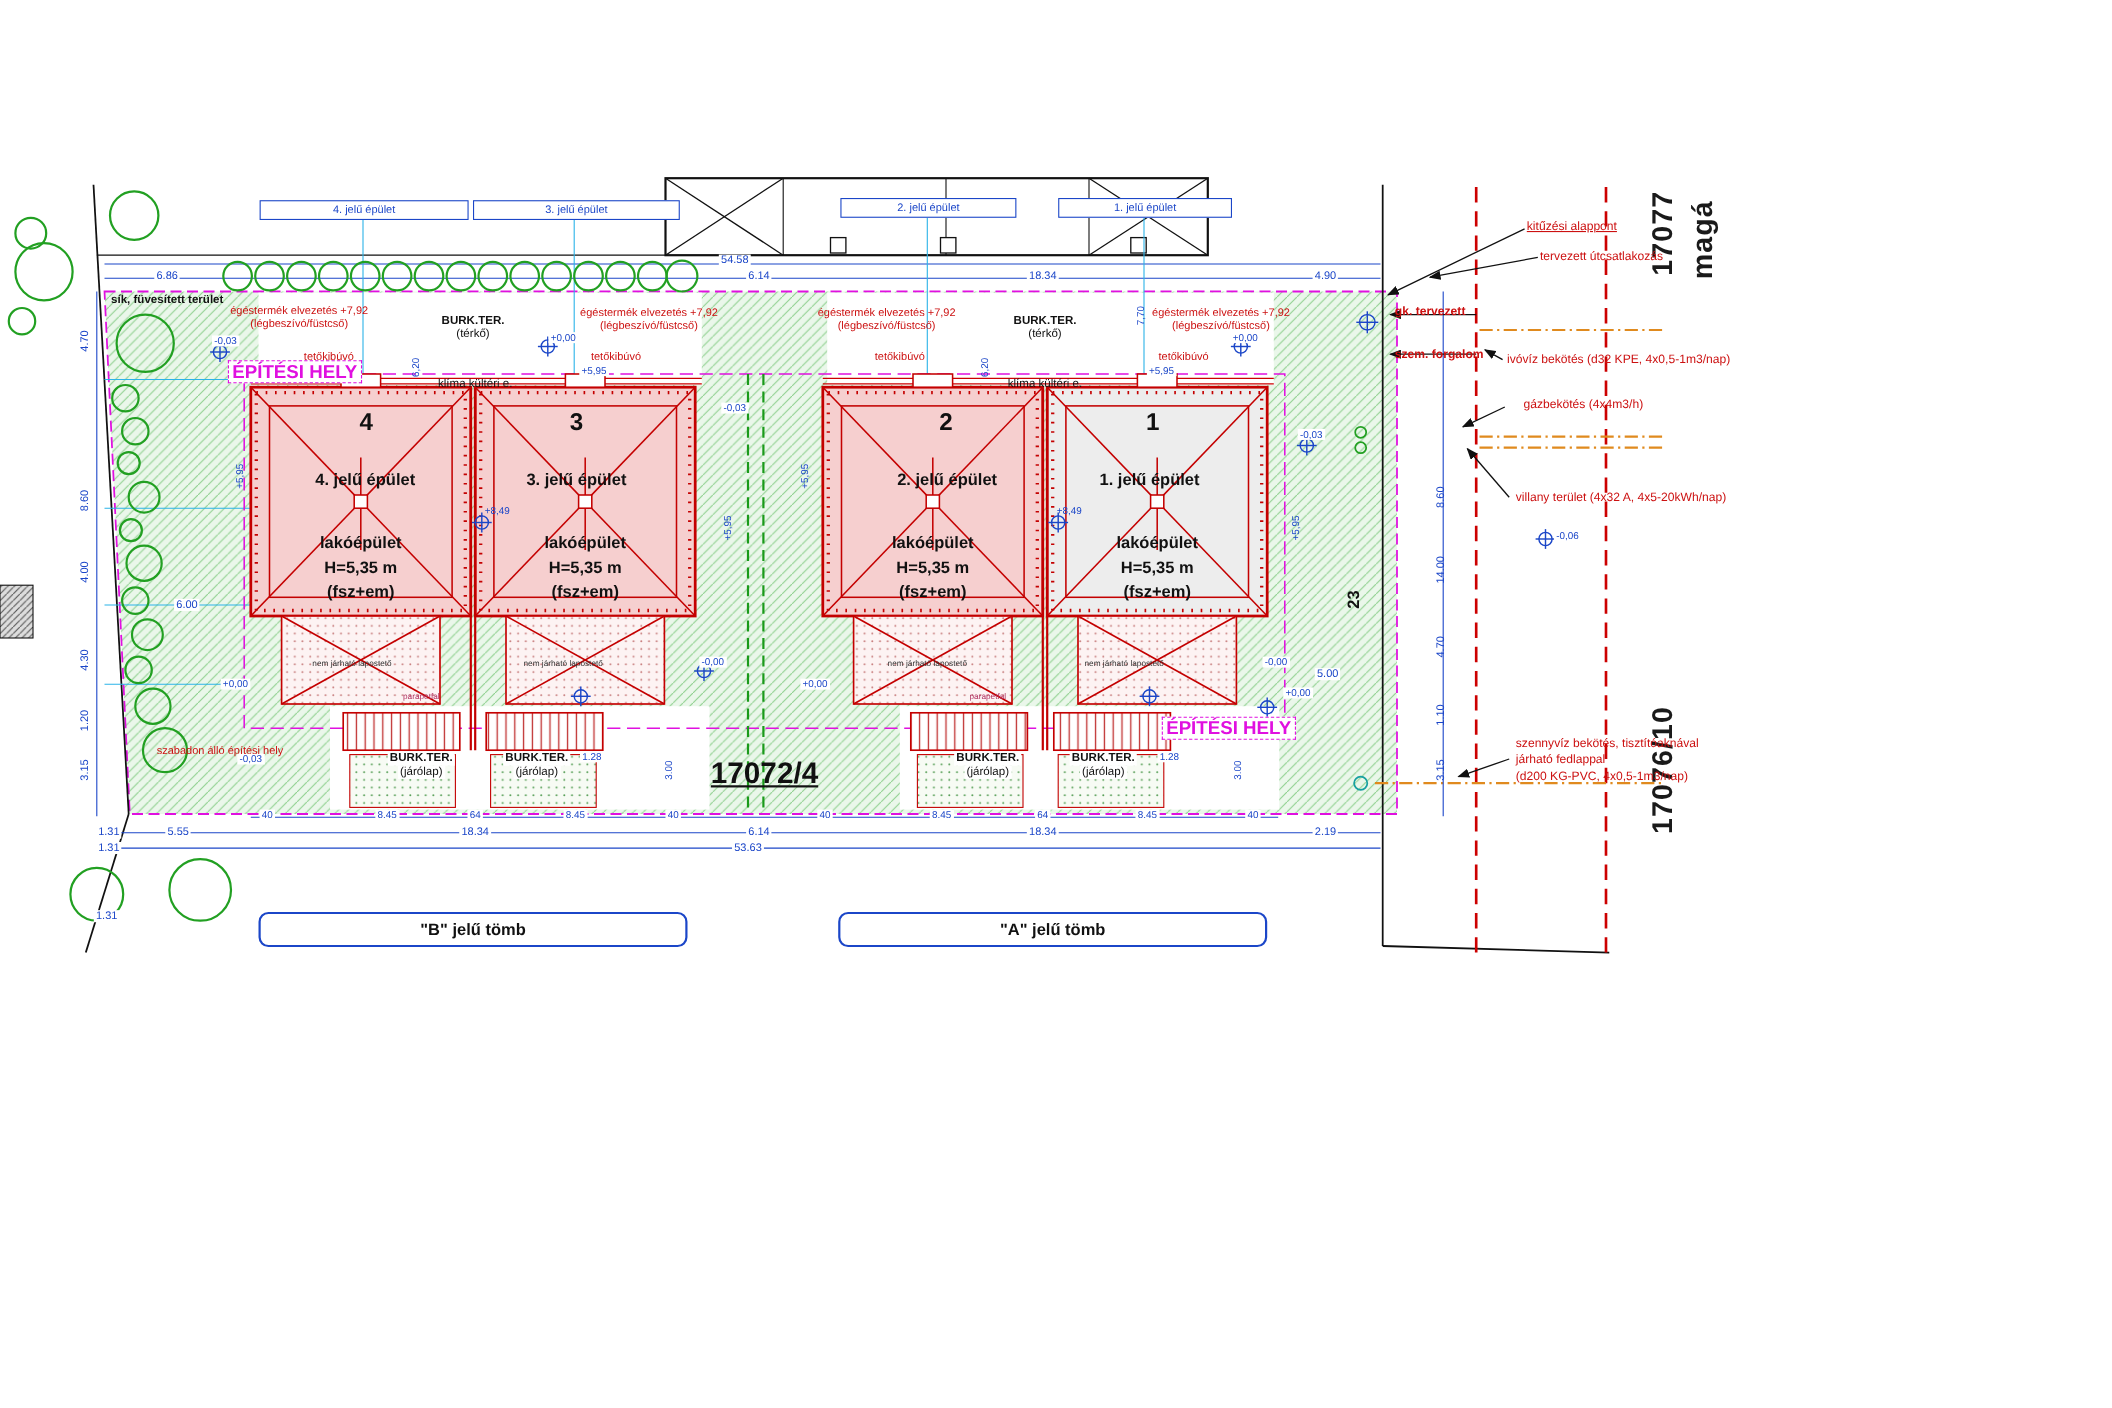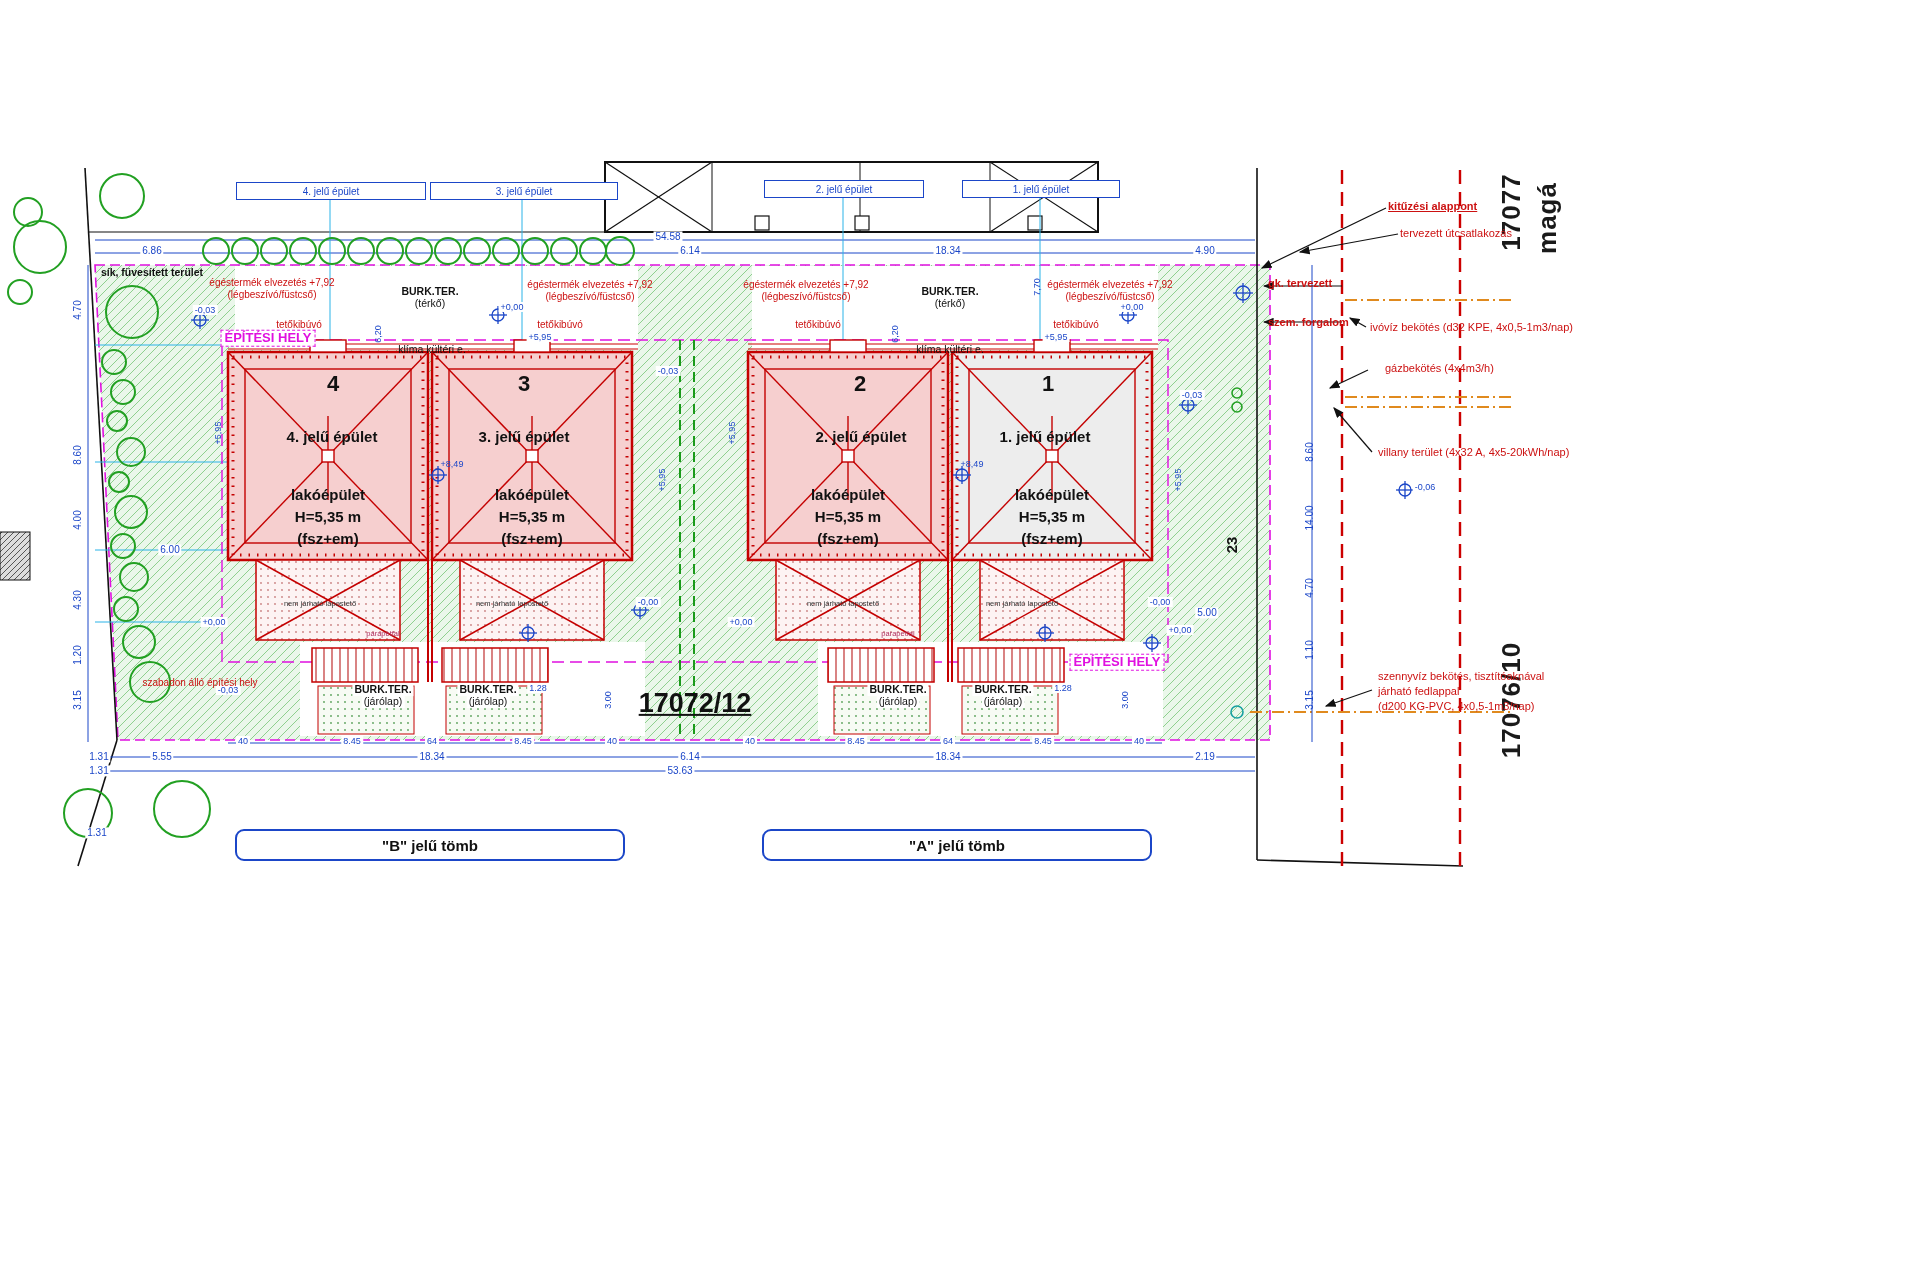--- a/index.html
+++ b/index.html
@@ -10,21 +10,21 @@
   .lleft{position:absolute;transform:translate(0,-50%);white-space:nowrap;text-align:left}
   .b10{color:#1b46c8;font-size:10px}
   .b9{color:#1b46c8;font-size:9px}
   .wbg{background:#fff;padding:0 2px}
   .r10{color:#cc1111;font-size:10px}
   .r11{color:#cc1111;font-size:11px}
   .k10{color:#111;font-size:10.5px}
   .kb{font-weight:bold}
   .tiny{font-size:7.5px;color:#333}
   .tinyr{font-size:7.5px;color:#b03060}
-  .mag{color:#e010e0;font-weight:bold;font-size:13px;border:1px dashed #e010e0;background:#fff;padding:0 3px}
+  .mag{color:#e010e0;font-weight:bold;font-size:17px;border:1px dashed #e010e0;background:#fff;padding:0 3px}
   .bname{font-weight:bold;font-size:15px;color:#111}
   .bnum{font-weight:bold;font-size:22px;color:#111}
   .parcel{font-size:26px;font-weight:bold;color:#1a1a1a;letter-spacing:1px}
   .plot{font-size:27px;font-weight:bold;text-decoration:underline;color:#111}
   .topbox{position:absolute;height:16px;border:1.2px solid #1b46c8;background:#fff;
           display:flex;align-items:center;justify-content:center;
           color:#1b46c8;font-size:10px}
   .blockbox{position:absolute;height:28px;border:2px solid #1b46c8;border-radius:9px;background:#fff;
           display:flex;align-items:center;justify-content:center;font-size:15px;font-weight:bold;color:#111}
   svg{position:absolute;left:0;top:0}
@@ -489,27 +489,27 @@
 <div class="lbl bname" style="left:532px;top:495px">lakóépület</div>
 <div class="lbl bname" style="left:532px;top:517px">H=5,35 m</div>
 <div class="lbl bname" style="left:532px;top:539px">(fsz+em)</div>
 <div class="lbl bname" style="left:848px;top:495px">lakóépület</div>
 <div class="lbl bname" style="left:848px;top:517px">H=5,35 m</div>
 <div class="lbl bname" style="left:848px;top:539px">(fsz+em)</div>
 <div class="lbl bname" style="left:1052px;top:495px">lakóépület</div>
 <div class="lbl bname" style="left:1052px;top:517px">H=5,35 m</div>
 <div class="lbl bname" style="left:1052px;top:539px">(fsz+em)</div>
 
-<div class="lbl plot" style="left:695px;top:703px">17072/12</div>
+<div class="lbl plot" style="left:695px;top:703px">17072/4</div>
 <div class="lbl rot" style="left:1232px;top:545px;font-size:15px;font-weight:bold">23</div>
 <div class="lbl parcel rot" style="left:1512px;top:212px">17077</div>
 <div class="lbl parcel rot" style="left:1548px;top:218px">magá</div>
 <div class="lbl parcel rot" style="left:1512px;top:700px">17076/10</div>
 
-<div class="lleft r11" style="left:1388px;top:206px;font-weight:bold;text-decoration:underline">kitűzési alappont</div>
+<div class="lleft r11" style="left:1388px;top:206px;font-weight:normal;text-decoration:underline">kitűzési alappont</div>
 <div class="lleft r11" style="left:1400px;top:233px">tervezett útcsatlakozás</div>
 <div class="lleft r11" style="left:1268px;top:283px;font-weight:bold">gk. tervezett</div>
 <div class="lleft r11" style="left:1268px;top:322px;font-weight:bold">szem. forgalom</div>
 <div class="lleft r11" style="left:1370px;top:327px">ivóvíz bekötés (d32 KPE, 4x0,5-1m3/nap)</div>
 <div class="lleft r11" style="left:1385px;top:368px">gázbekötés (4x4m3/h)</div>
 <div class="lleft r11" style="left:1378px;top:452px">villany terület (4x32 A, 4x5-20kWh/nap)</div>
 <div class="lleft r11" style="left:1378px;top:676px">szennyvíz bekötés, tisztítóaknával</div>
 <div class="lleft r11" style="left:1378px;top:691px">járható fedlappal</div>
 <div class="lleft r11" style="left:1378px;top:706px">(d200 KG-PVC, 4x0,5-1m3/nap)</div>
 

